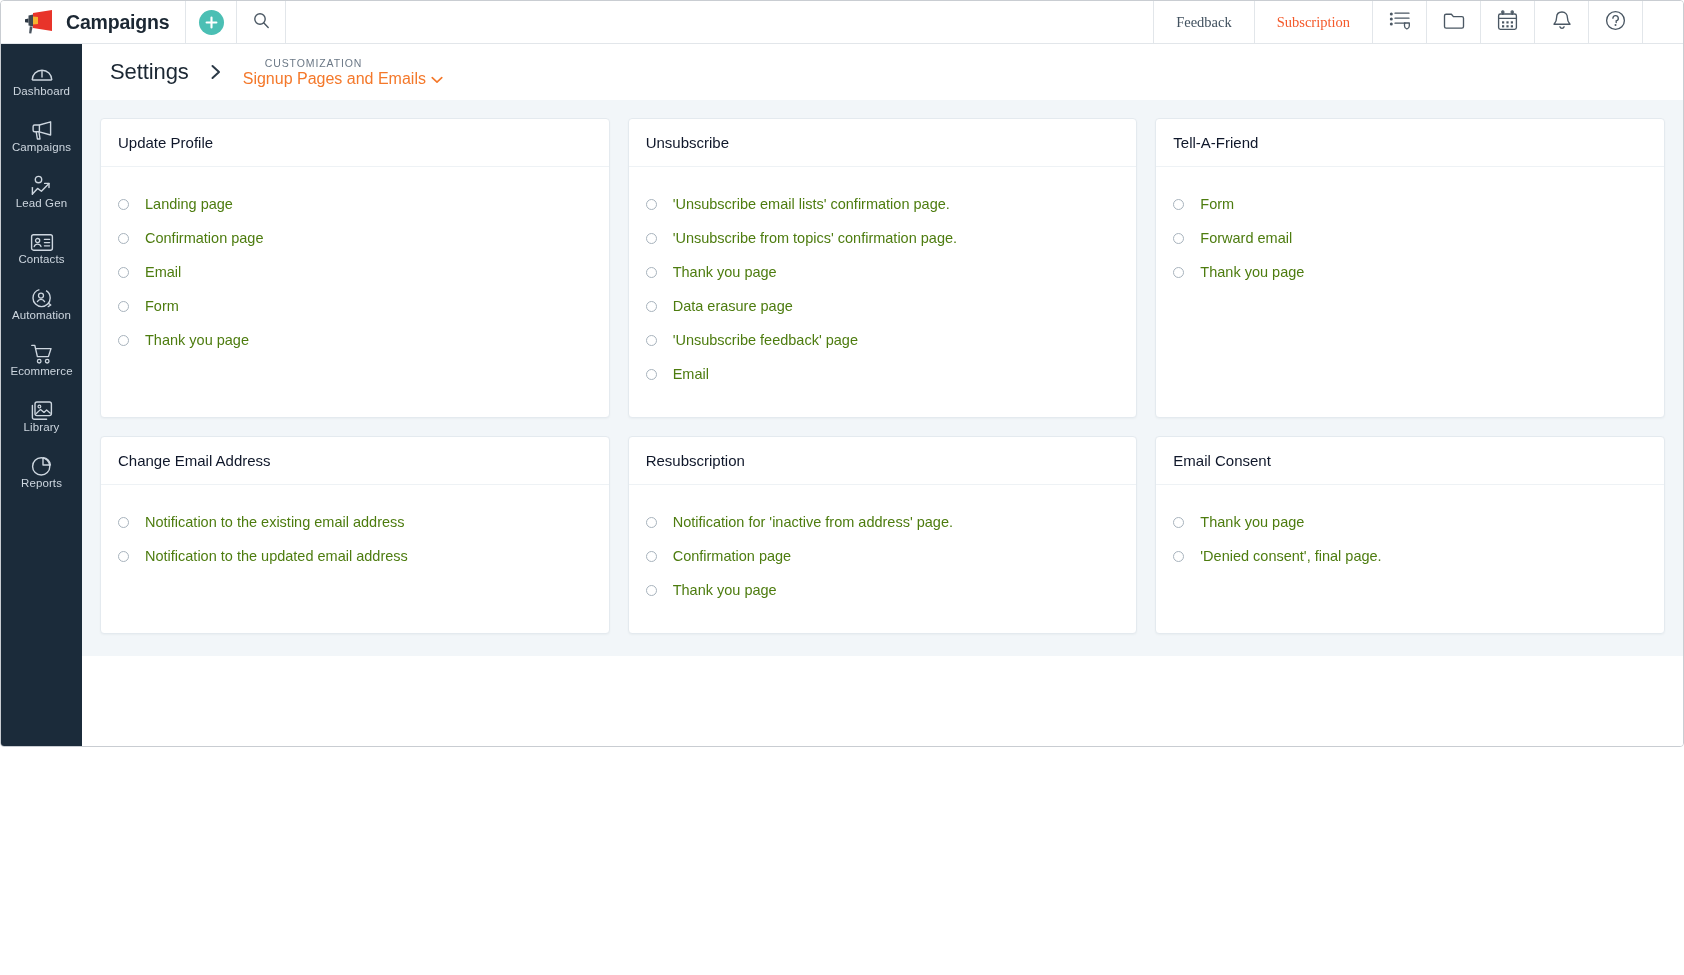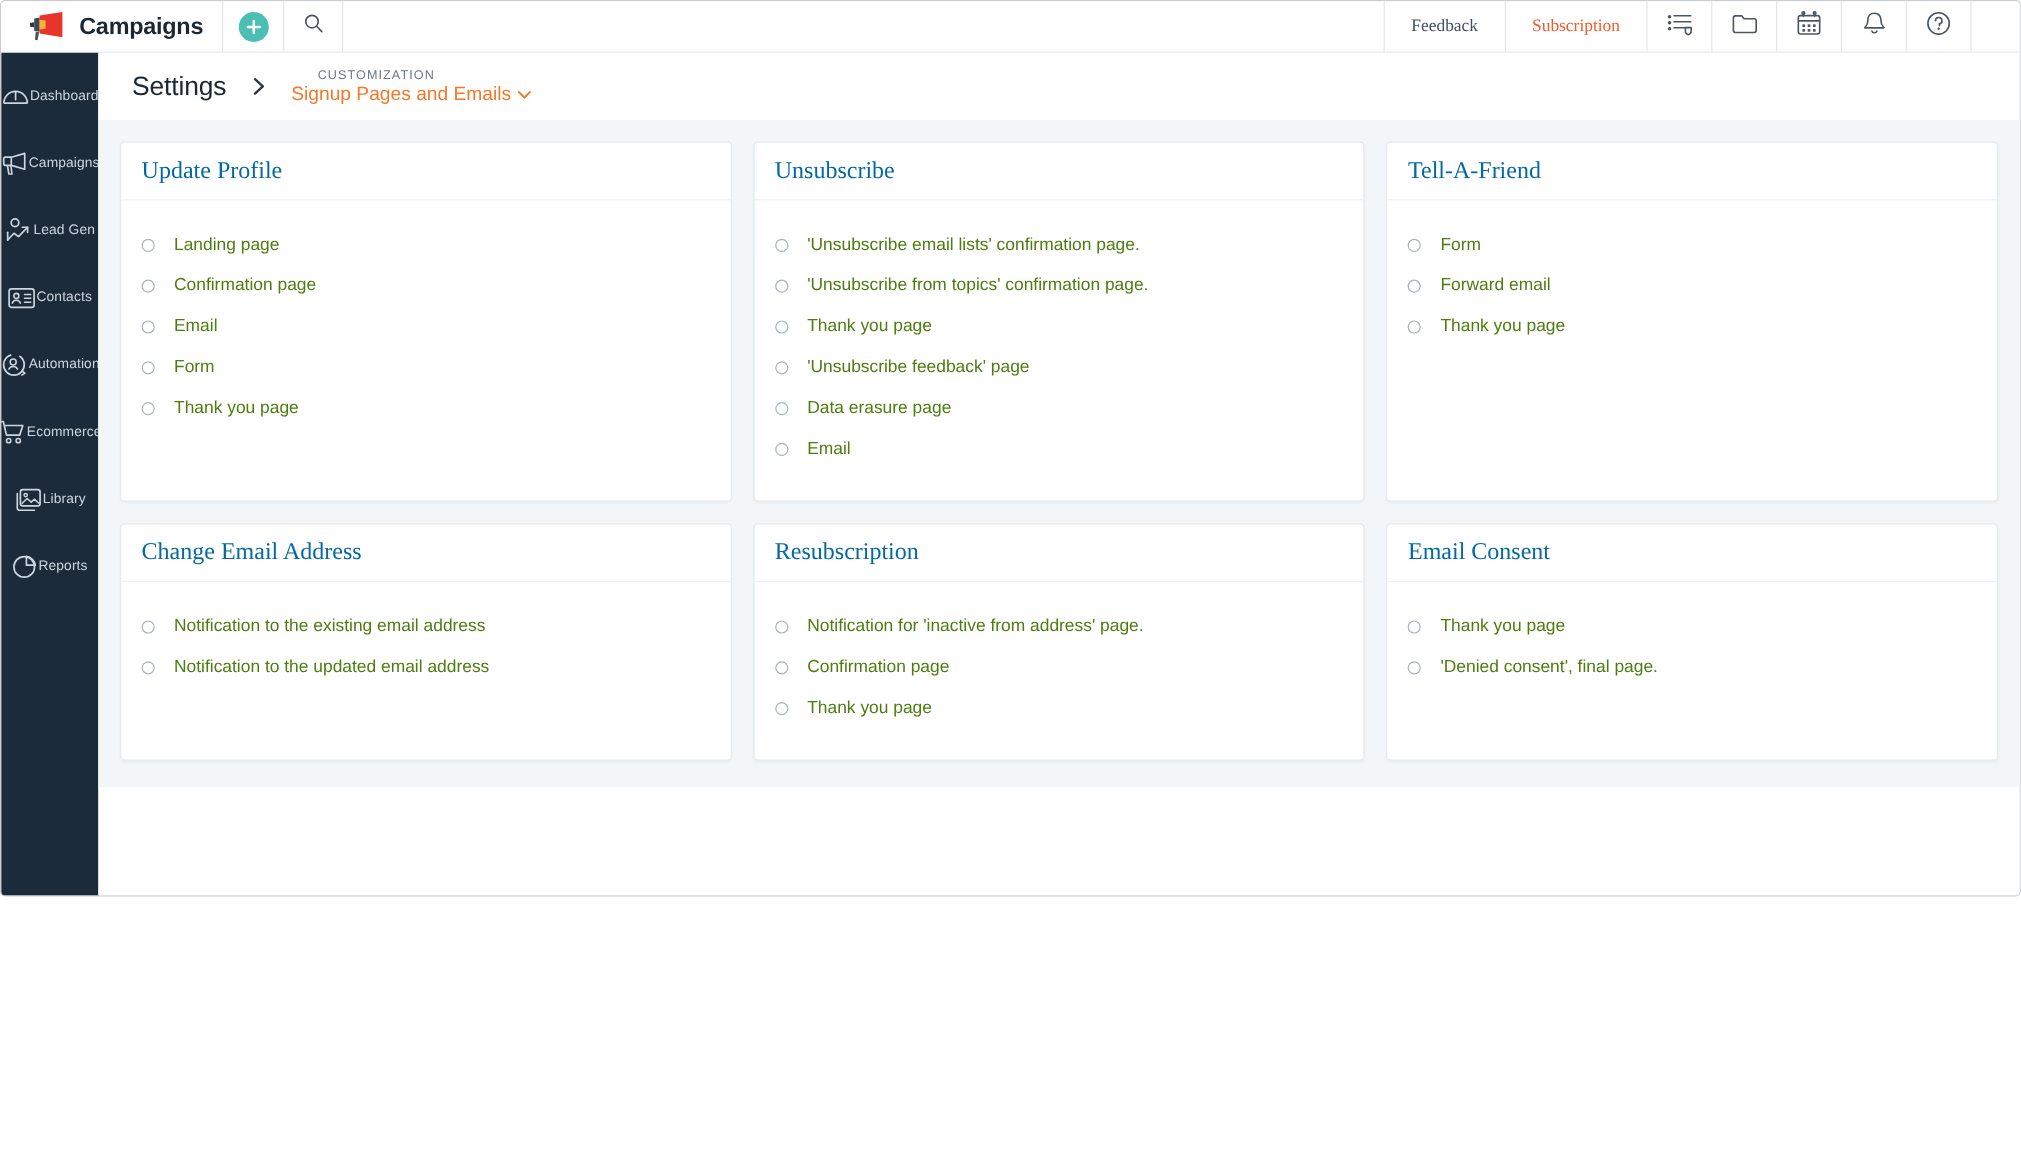--- a/index.html
+++ b/index.html
@@ -70,21 +70,21 @@
   
   .sidebar {
     position: absolute; top: 43px; left: 0;
     width: 81px; height: 931px;
     background: #1b2b3a;
     display: flex; flex-direction: column;
   }
   .side-scroll { flex: 1 1 auto; padding-top: 8px; }
   .side-item {
     height: 56px;
-    display: flex; flex-direction: row;
+    display: flex; flex-direction: column;
     align-items: center; justify-content: center;
     gap: 0;
     color: #c8d2dc;
     cursor: pointer;
     position: relative;
   }
   .side-item .sicon { height: 22px; display:flex; align-items:center; }
   .side-label { font-size: 11.5px; color: #cdd6df; letter-spacing: 0.1px; }
   .side-bottom {
     border-top: 1px solid #27384a;
@@ -140,21 +140,21 @@
     border-radius: 4px;
     box-shadow: 0 1px 2px rgba(27,43,58,0.04);
     display: flex; flex-direction: column;
   }
   .card-head {
     height: 48px;
     display: flex; align-items: center;
     padding: 0 17px;
     border-bottom: 1px solid #eef2f5;
   }
-  .card-title { font-size: 20px; color: #0369a1; font-family: Liberation Serif, serif; }
+  .card-title { font-size: 15px; color: #0f172a; }
   .card-body { padding: 20px 17px 26px 17px; flex: 1 1 auto; }
   .row-r1 .card-body { min-height: 214px; }
   .row-r2 .card-body { min-height: 104px; }
   .opt {
     display: flex; align-items: center;
     gap: 16px;
     height: 34px;
     cursor: pointer;
   }
   .radio {
@@ -461,25 +461,25 @@
             <div class="opt">
               <span class="radio"></span>
               <span class="opt-label">'Unsubscribe from topics' confirmation page.</span>
             </div>
             <div class="opt">
               <span class="radio"></span>
               <span class="opt-label">Thank you page</span>
             </div>
             <div class="opt">
               <span class="radio"></span>
+              <span class="opt-label">Data erasure page</span>
+            </div>
+            <div class="opt">
+              <span class="radio"></span>
               <span class="opt-label">'Unsubscribe feedback' page</span>
-            </div>
-            <div class="opt">
-              <span class="radio"></span>
-              <span class="opt-label">Data erasure page</span>
             </div>
             <div class="opt">
               <span class="radio"></span>
               <span class="opt-label">Email</span>
             </div>
           </div>
         </div>
 
         <div class="card row-r1">
           <div class="card-head">

